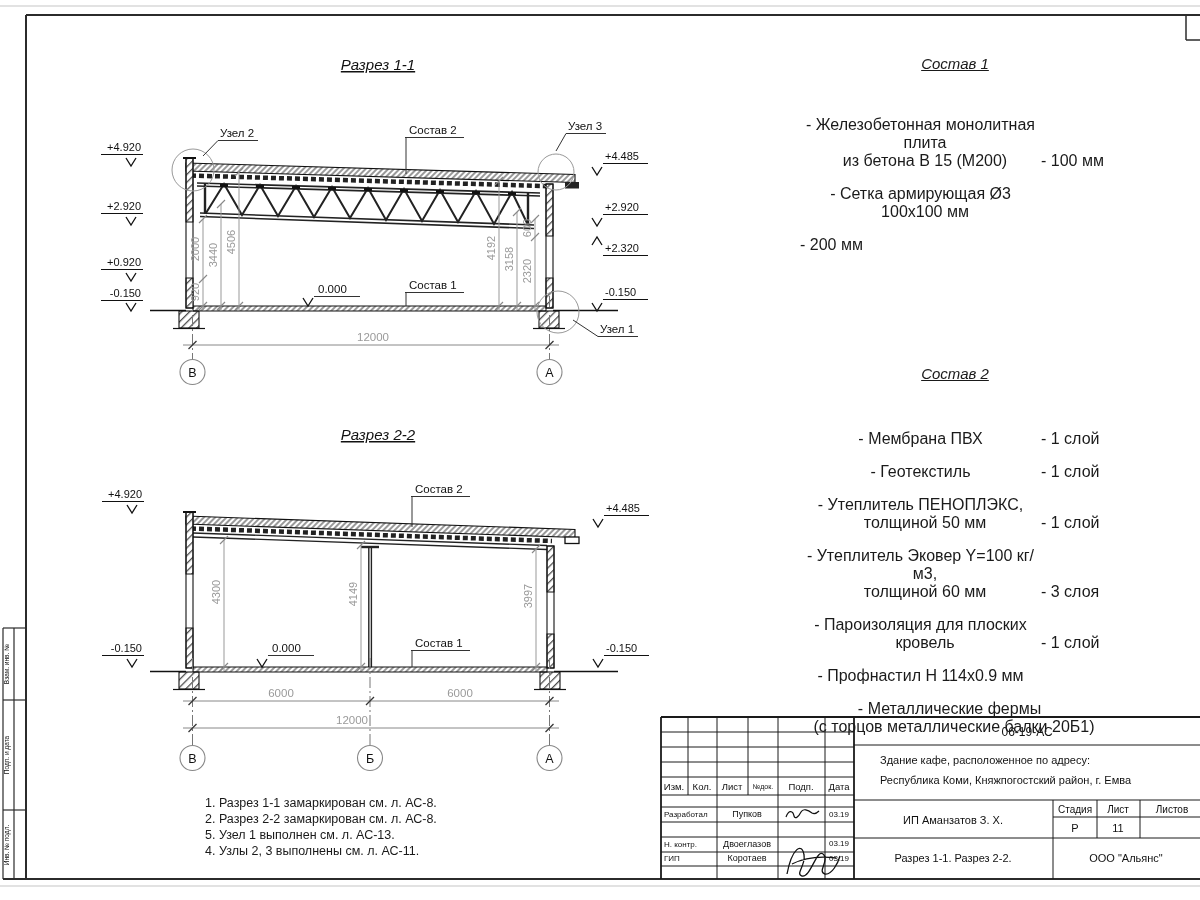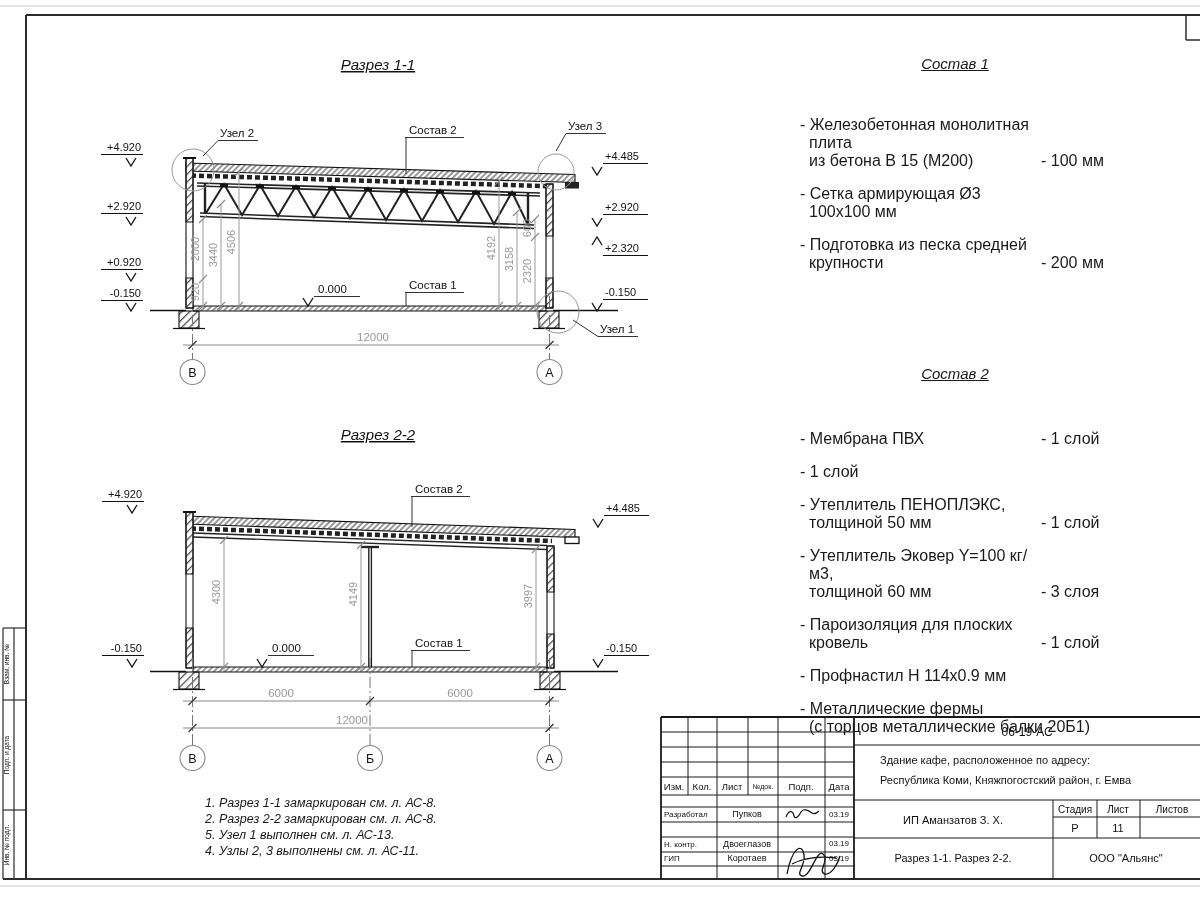--- a/index.html
+++ b/index.html
@@ -2,21 +2,21 @@
 <html><head>
 <meta charset="utf-8">
 <style>
   html,body{margin:0;padding:0;background:#fff;width:1200px;height:900px;overflow:hidden;
     font-family:"Liberation Sans","DejaVu Sans",sans-serif;color:#1a1a1a;}
   #sheet{position:absolute;left:0;top:0;width:1200px;height:786px;}
   svg text{font-family:"Liberation Sans","DejaVu Sans",sans-serif;}
   .overlay{position:absolute;}
   .lh{font-size:15px;font-style:italic;text-decoration:underline;text-align:center;}
   .sitem{display:flex;align-items:flex-end;margin-bottom:15px;}
-  .iname{width:232px;white-space:pre-line;text-indent:-9px;padding-left:9px;}
+  .iname{width:232px;white-space:pre-line;text-indent:-9px;padding-left:9px;text-align:center;}
   .iqty{white-space:pre;}
   .notes{position:absolute;font-size:12.5px;line-height:16px;}
 </style>
 </head>
 <body>
 
 <div id="sheet">
 
 <svg width="1200" height="900" viewBox="0 0 1200 900">
 <defs>
@@ -399,34 +399,33 @@
   <div class="sitem">
     <div class="iname">- Железобетонная  монолитная плита
 из бетона В 15 (М200)</div>
     <div class="iqty">- 100 мм</div>
   </div>
   <div class="sitem">
     <div class="iname">- Сетка армирующая Ø3 100х100 мм</div>
     <div class="iqty"></div>
   </div>
   <div class="sitem">
-    <div class="iname">- Подготовка из песка средней
-крупности</div>
     <div class="iqty">- 200 мм</div>
   </div>
 </div>
 
 <div class="overlay" style="left:800px;top:365px;width:310px;">
   <div class="lh">Состав 2</div>
   <div style="height:48px"></div>
   <div class="sitem">
     <div class="iname">- Мембрана ПВХ</div>
     <div class="iqty">- 1 слой</div>
   </div>
   <div class="sitem">
+    <div class="iname">- Геотекстиль</div>
     <div class="iqty">- 1 слой</div>
   </div>
   <div class="sitem">
     <div class="iname">- Утеплитель ПЕНОПЛЭКС,
 толщиной 50 мм</div>
     <div class="iqty">- 1 слой</div>
   </div>
   <div class="sitem">
     <div class="iname">- Утеплитель Эковер Y=100 кг/м3,
 толщиной 60 мм</div>
@@ -439,20 +438,20 @@
   <div class="sitem">
     <div class="iname">- Профнастил Н 114х0.9 мм</div>
     <div class="iqty"></div>
   </div>
   <div class="sitem">
     <div class="iname" style="width:290px">- Металлические фермы
 (с торцов металлические балки 20Б1)</div>
   </div>
 </div>
 
-<div class="notes" style="left:205px;top:795px;font-style:italic;">
+<div class="notes" style="left:205px;top:795px;">
   <div>1. Разрез 1-1 замаркирован см. л. АС-8.</div>
   <div>2. Разрез 2-2 замаркирован см. л. АС-8.</div>
   <div>5. Узел 1 выполнен см. л. АС-13.</div>
   <div>4. Узлы 2, 3 выполнены см. л. АС-11.</div>
 </div>
 
 </div>
 
 </body></html>

